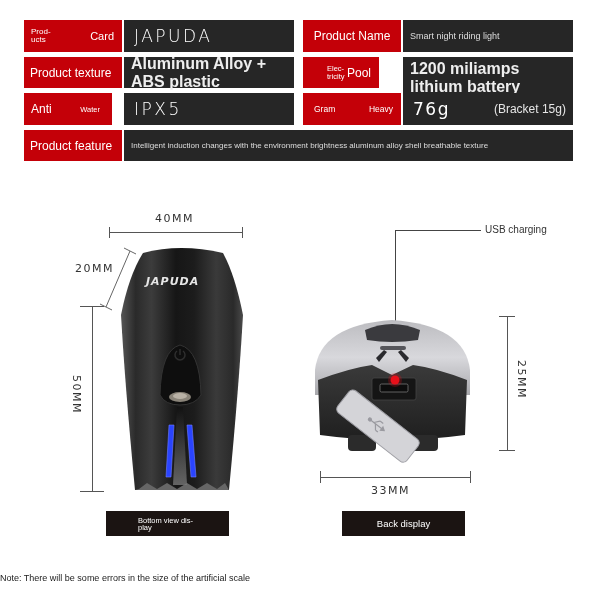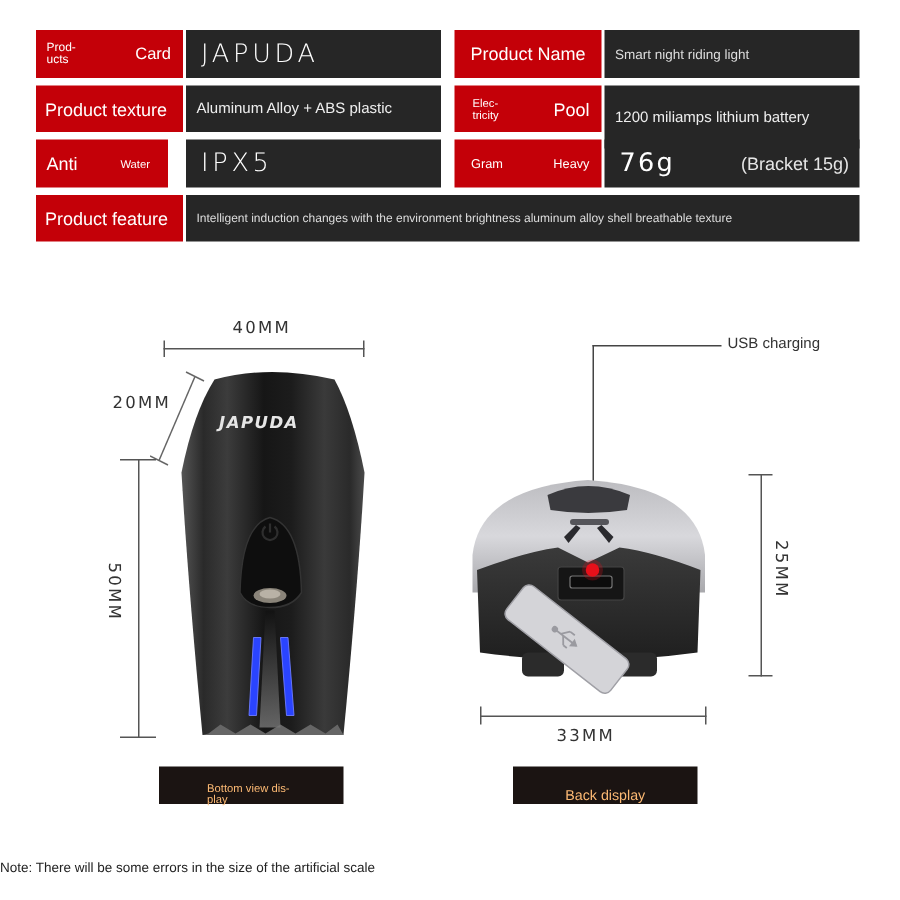--- a/index.html
+++ b/index.html
@@ -8,31 +8,31 @@
 
   
   .cell { position: absolute; color: #ffffff; display: flex; align-items: center; }
   .red { background: #c40008; }
   .dark { background: #262626; }
   .split { justify-content: space-between; padding: 0 8px 0 7px; }
   .label-lg { font-size: 12px; }
   .label-sm { font-size: 8px; line-height: 8px; }
   .label-xs { font-size: 7.5px; }
   .val-big { font-size: 17px; letter-spacing: 2.5px; padding-left: 10px; font-family: "DejaVu Sans", sans-serif; font-weight: 300; }
-  .val-sm { font-size: 10px; padding-left: 7px; color: #eeeeee; }
+  .val-sm { font-size: 16px; padding-left: 7px; color: #eeeeee; font-weight: bold; }
   .val-xs { font-size: 8px; padding-left: 7px; color: #dddddd; }
   .center { justify-content: center; }
 
   
   .dim-line { position: absolute; background: #555; }
   .dim-cap { position: absolute; background: #555; }
   .dim-text { position: absolute; font-family: "DejaVu Sans", sans-serif; font-size: 11px; letter-spacing: 1.5px; color: #333; white-space: nowrap; }
   .rot { transform: rotate(90deg); transform-origin: center center; }
 
-  .caption { position: absolute; background: #1b1412; color: #fdba74; display: flex; align-items: flex-end; }
+  .caption { position: absolute; background: #1b1412; color: #ffffff; display: flex; align-items: center; }
   .note { position: absolute; left: 0; width: 600px; top: 573px; text-align: left; font-size: 9px; color: #222; }
   .usb-label { position: absolute; font-size: 10px; color: #333; }
 </style>
 </head>
 <body>
 
 <div>
 
   <div class="cell red split" style="left:24px;top:20px;width:98px;height:32px;">
     <span class="label-sm" style="white-space:pre;">Prod-
@@ -48,21 +48,21 @@
   <div class="cell dark" style="left:403px;top:20px;width:170px;height:32px;">
     <span class="val-xs" style="font-size:9px;">Smart night riding light</span>
   </div>
 
   <div class="cell red" style="left:24px;top:57px;width:98px;height:31px;padding-left:6px;">
     <span class="label-lg">Product texture</span>
   </div>
   <div class="cell dark" style="left:124px;top:57px;width:170px;height:31px;">
     <span class="val-sm">Aluminum Alloy + ABS plastic</span>
   </div>
-  <div class="cell red split" style="left:303px;top:57px;width:98px;height:31px;padding-left:12px;">
+  <div class="cell red split" style="left:303px;top:57px;width:76px;height:31px;padding-left:24px;">
     <span class="label-sm" style="white-space:pre;font-size:7.5px;">Elec-
 tricity</span>
     <span class="label-lg" style="font-size:12px;">Pool</span>
   </div>
   <div class="cell dark" style="left:403px;top:57px;width:170px;height:42px;">
     <span class="val-sm">1200 miliamps lithium battery</span>
   </div>
 
   <div class="cell red split" style="left:24px;top:93px;width:88px;height:32px;padding-left:7px;padding-right:12px;">
     <span class="label-lg">Anti</span>

